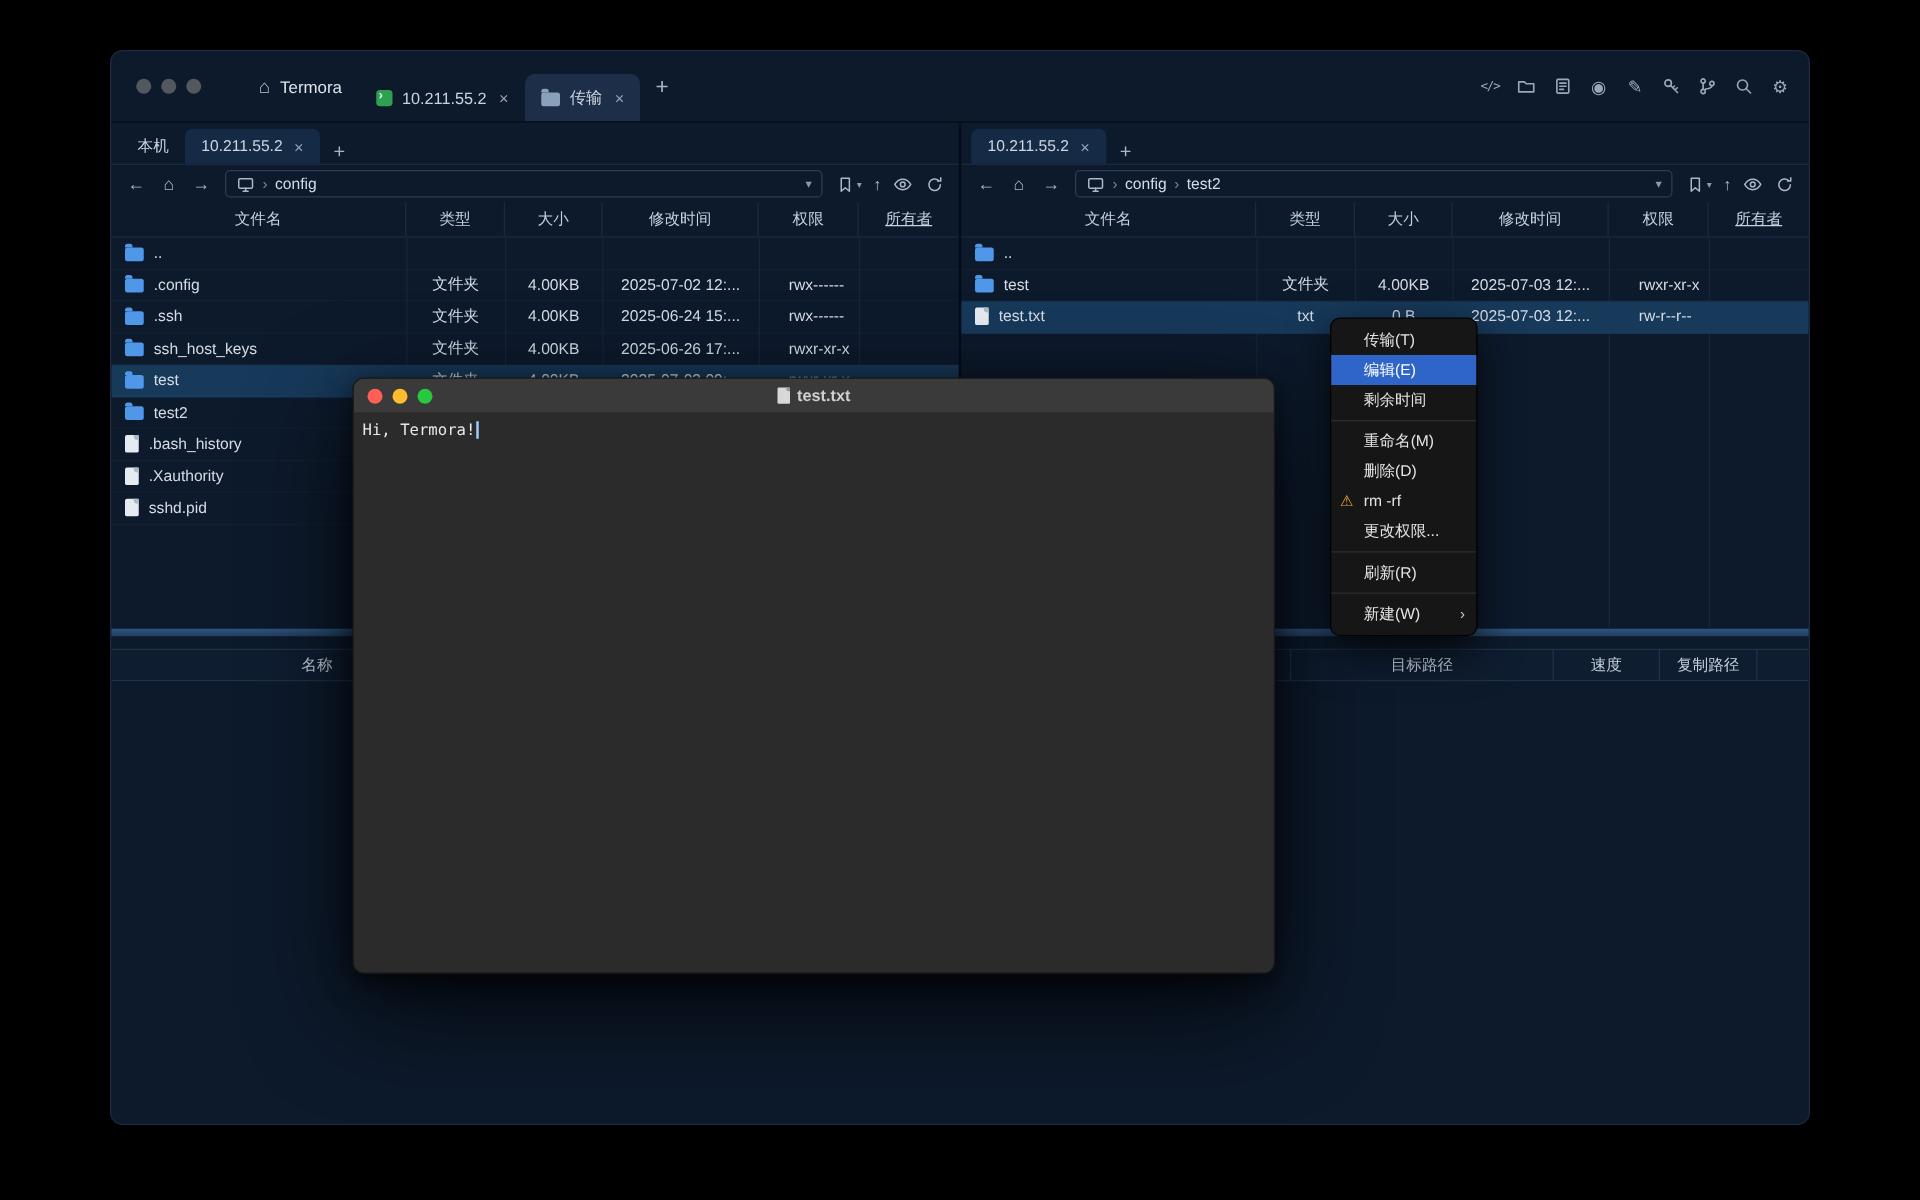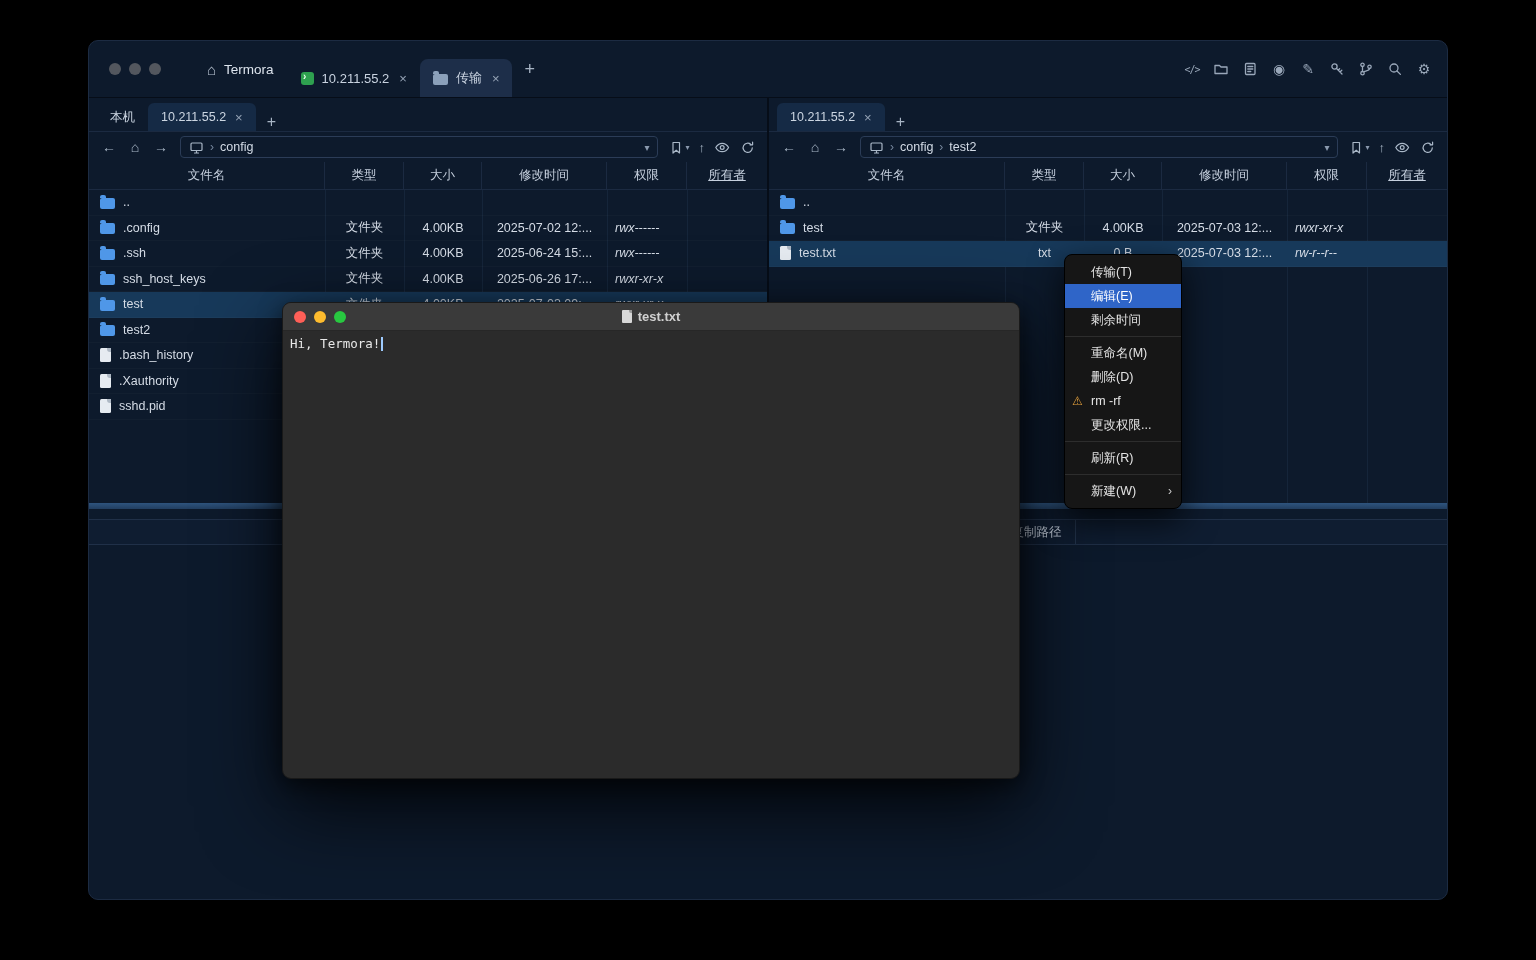--- a/index.html
+++ b/index.html
@@ -61,21 +61,21 @@
   .th:last-child { border-right:none;text-decoration:underline; }
   .w-name{width:236px} .w-type{width:79px} .w-size{width:78px} .w-time{width:125px} .w-perm{width:80px} .w-owner{flex:1}
 
   .tbody { position:relative; flex:1; overflow:hidden; }
   .colline { position:absolute; top:0; bottom:0; width:1px; background:#15253a; z-index:0; }
   .row { position:relative; z-index:1; height:25.5px; display:flex; align-items:center;
     font-size:12.5px; color:#d5dce6; border-bottom:1px solid rgba(255,255,255,.022); }
   .row.sel { background:#17395a; }
   .cell { height:100%; display:flex; align-items:center; justify-content:center; overflow:hidden; white-space:nowrap; }
   .cell.name { justify-content:flex-start; padding-left:11px; gap:8px; }
-  .cell.perm { justify-content:flex-start; padding-left:8px;font-style:italic; }
+  .cell.perm { justify-content:flex-start; padding-left:24px; }
 
   
   .splitter { height:6px; flex:none; background:linear-gradient(#2e547e,#223f61); }
   .transfer { flex:1; display:flex; flex-direction:column; padding-top:10px; }
   .qhead { height:26px; flex:none; display:flex; background:#0f1d31; border-top:1px solid #203048;
     border-bottom:1px solid #203048; font-size:12.5px; color:#c6d0de; }
   .qh { display:flex; align-items:center; justify-content:center; border-right:1px solid #22334c; }
   .q-name{width:330px} .q-mid{width:614px} .q-dest{width:210px} .q-speed{width:85px} .q-eta{width:78px}
   .q-end{flex:1; border-right:none;}
   .qbody { flex:1; }
@@ -449,20 +449,21 @@
           <div class="cell w-perm perm">rw-r--r--</div>
           <div class="cell w-owner"></div>
         </div>
       </div>
     </div>
   </div>
 
   <div class="splitter"></div>
   <div class="transfer">
     <div class="qhead">
+      <div class="qh q-name">名称</div>
       <div class="qh q-mid"></div>
       <div class="qh q-dest">目标路径</div>
       <div class="qh q-speed">速度</div>
       <div class="qh q-eta">复制路径</div>
       <div class="qh q-end"></div>
     </div>
     <div class="qbody"></div>
   </div>
 </div>
 

